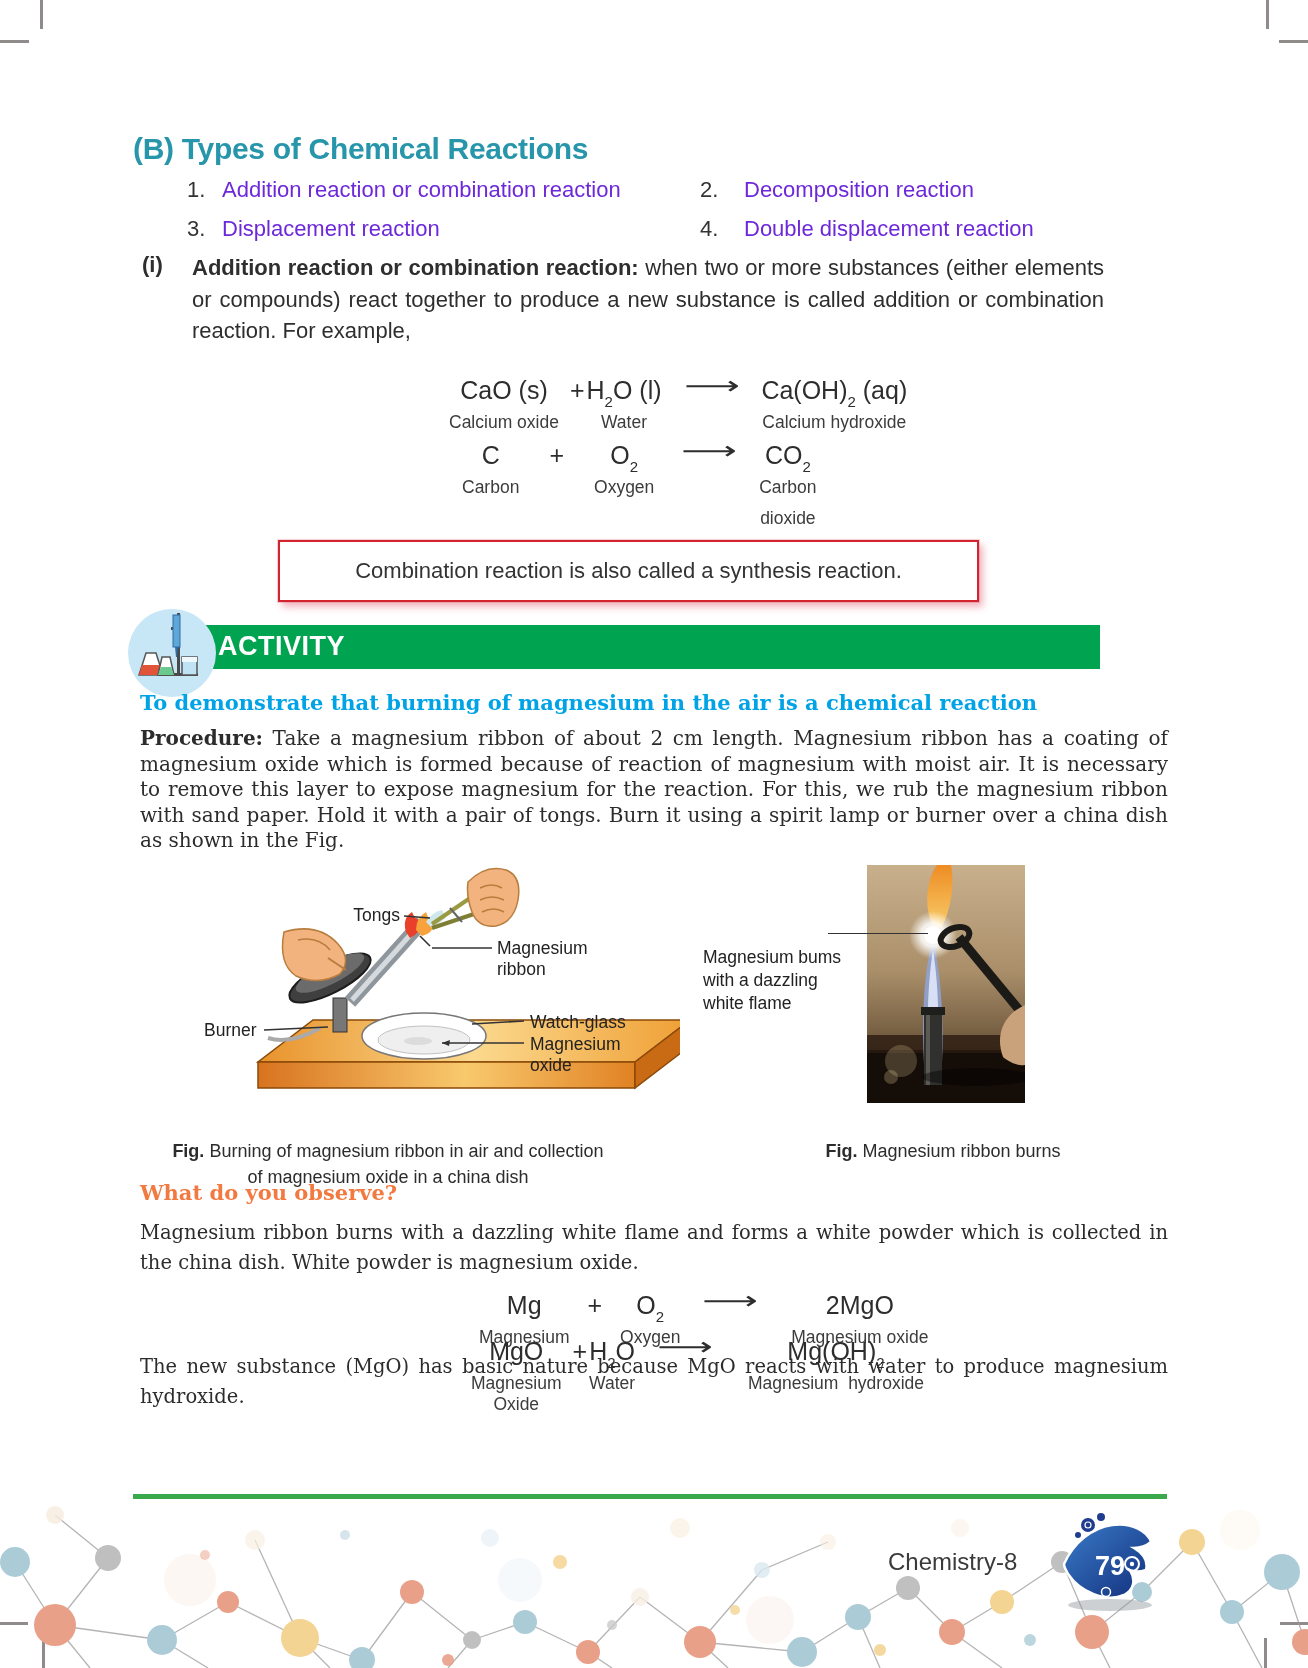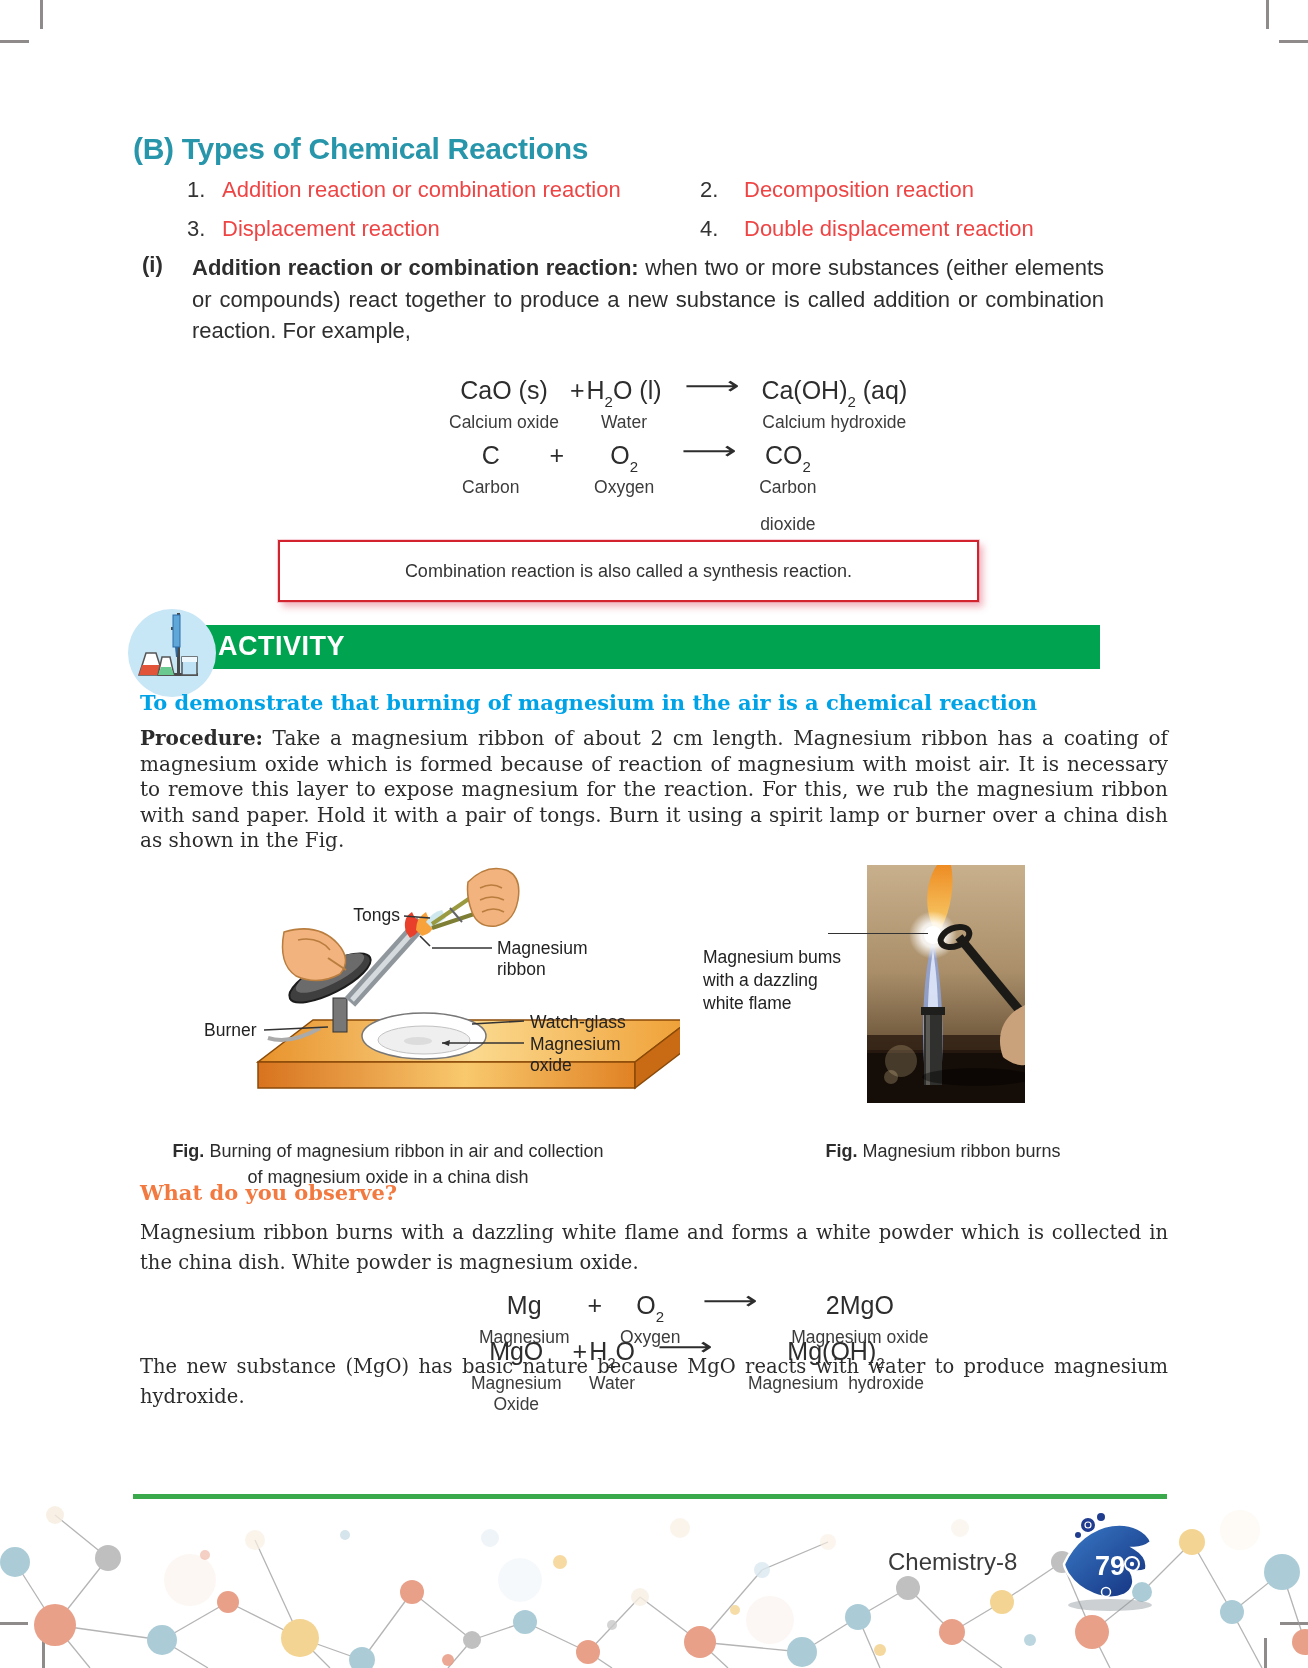--- a/index.html
+++ b/index.html
@@ -4,38 +4,38 @@
 <style>
   html,body{margin:0;padding:0;background:#ffffff;}
   .page{position:relative;width:1308px;height:1668px;background:#fff;overflow:hidden;
         font-family:"Liberation Sans",sans-serif;color:#2e2e2e;}
   .abs{position:absolute;}
   
   .crop{position:absolute;background:#8f8b8b;}
   
   .sec-title{font-size:30px;font-weight:bold;color:#2795aa;letter-spacing:-0.3px;}
   .list-num{font-size:22px;color:#333;}
-  .list-label{font-size:22px;color:#ef4444;}
+  .list-label{font-size:22px;color:#6d28d9;}
   .item-para{display:flex;width:968px;}
   .item-marker{font-weight:bold;font-size:22px;width:50px;flex:none;}
   .item-body{font-size:22px;line-height:31.5px;text-align:justify;width:912px;}
   .item-body b{font-weight:bold;}
   
   .eq{position:absolute;display:flex;align-items:flex-start;}
   .eq-col{display:flex;flex-direction:column;align-items:center;margin:0 9px;}
   .eq-term{font-size:25px;color:#2d2d2d;height:34px;display:flex;align-items:flex-end;white-space:pre;}
   .eq-term sub{font-size:15px;line-height:1;transform:translateY(4px);}
   .eq-plus{margin:0 2px;}
   .eq-arrow-glyph{display:inline-block;transform:scaleX(1.55);transform-origin:center;margin:0 14px;}
   .eq-lbl{font-size:17.5px;color:#3c3c3c;margin-top:7px;line-height:21px;text-align:left;white-space:pre;}
   
   .note-box{position:absolute;left:278px;top:540px;width:697px;height:58px;
      border:2.5px solid #d2232f;background:#fff;display:flex;align-items:center;justify-content:center;
      box-shadow:4px 5px 7px rgba(219,60,90,.38), 0 0 0 1px rgba(225,90,110,.25);}
-  .note-box span{font-size:18px;color:#333;text-align:right;}
+  .note-box span{font-size:22px;color:#333;text-align:right;}
   
   .activity-bar{position:absolute;left:150px;top:625px;width:950px;height:44px;background:#00a34f;}
   .activity-label{position:absolute;left:218px;top:631px;font-size:27px;font-weight:bold;color:#fff;letter-spacing:0.5px;}
   
   .serif{font-family:"DejaVu Serif",serif;}
   .aim{font-size:21px;font-weight:bold;color:#00a3e6;}
   .body-para{font-size:20px;line-height:25.6px;text-align:justify;color:#2c2c2c;width:1028px;}
   .body-para b{font-weight:bold;}
   .observe-h{font-size:21px;font-weight:bold;color:#f2793f;}
   .obs-para{font-size:19.5px;line-height:30px;text-align:justify;color:#2c2c2c;width:1028px;}
@@ -110,21 +110,21 @@
     <div class="eq-col" style="margin:0 14px;">
       <div class="eq-term"><span>O</span><sub>2</sub></div>
       <div class="eq-lbl">Oxygen</div>
     </div>
     <div class="eq-col">
         <div class="eq-term eq-arrow-glyph">⟶</div>
       </div>
     <div class="eq-col">
       <div class="eq-term"><span>CO</span><sub>2</sub></div>
       <div class="eq-lbl">Carbon</div>
-      <div class="eq-lbl" style="margin-top:16px;">dioxide</div>
+      <div class="eq-lbl" style="margin-top:10px;">dioxide</div>
     </div>
   </div>
 
   <div class="note-box">
     <span>Combination reaction is also called a synthesis reaction.</span>
   </div>
 
   <div class="activity-bar"></div>
   <div class="activity-label">ACTIVITY</div>
   <svg class="abs" style="left:124px;top:607px;" width="96" height="96" viewBox="0 0 96 96">

